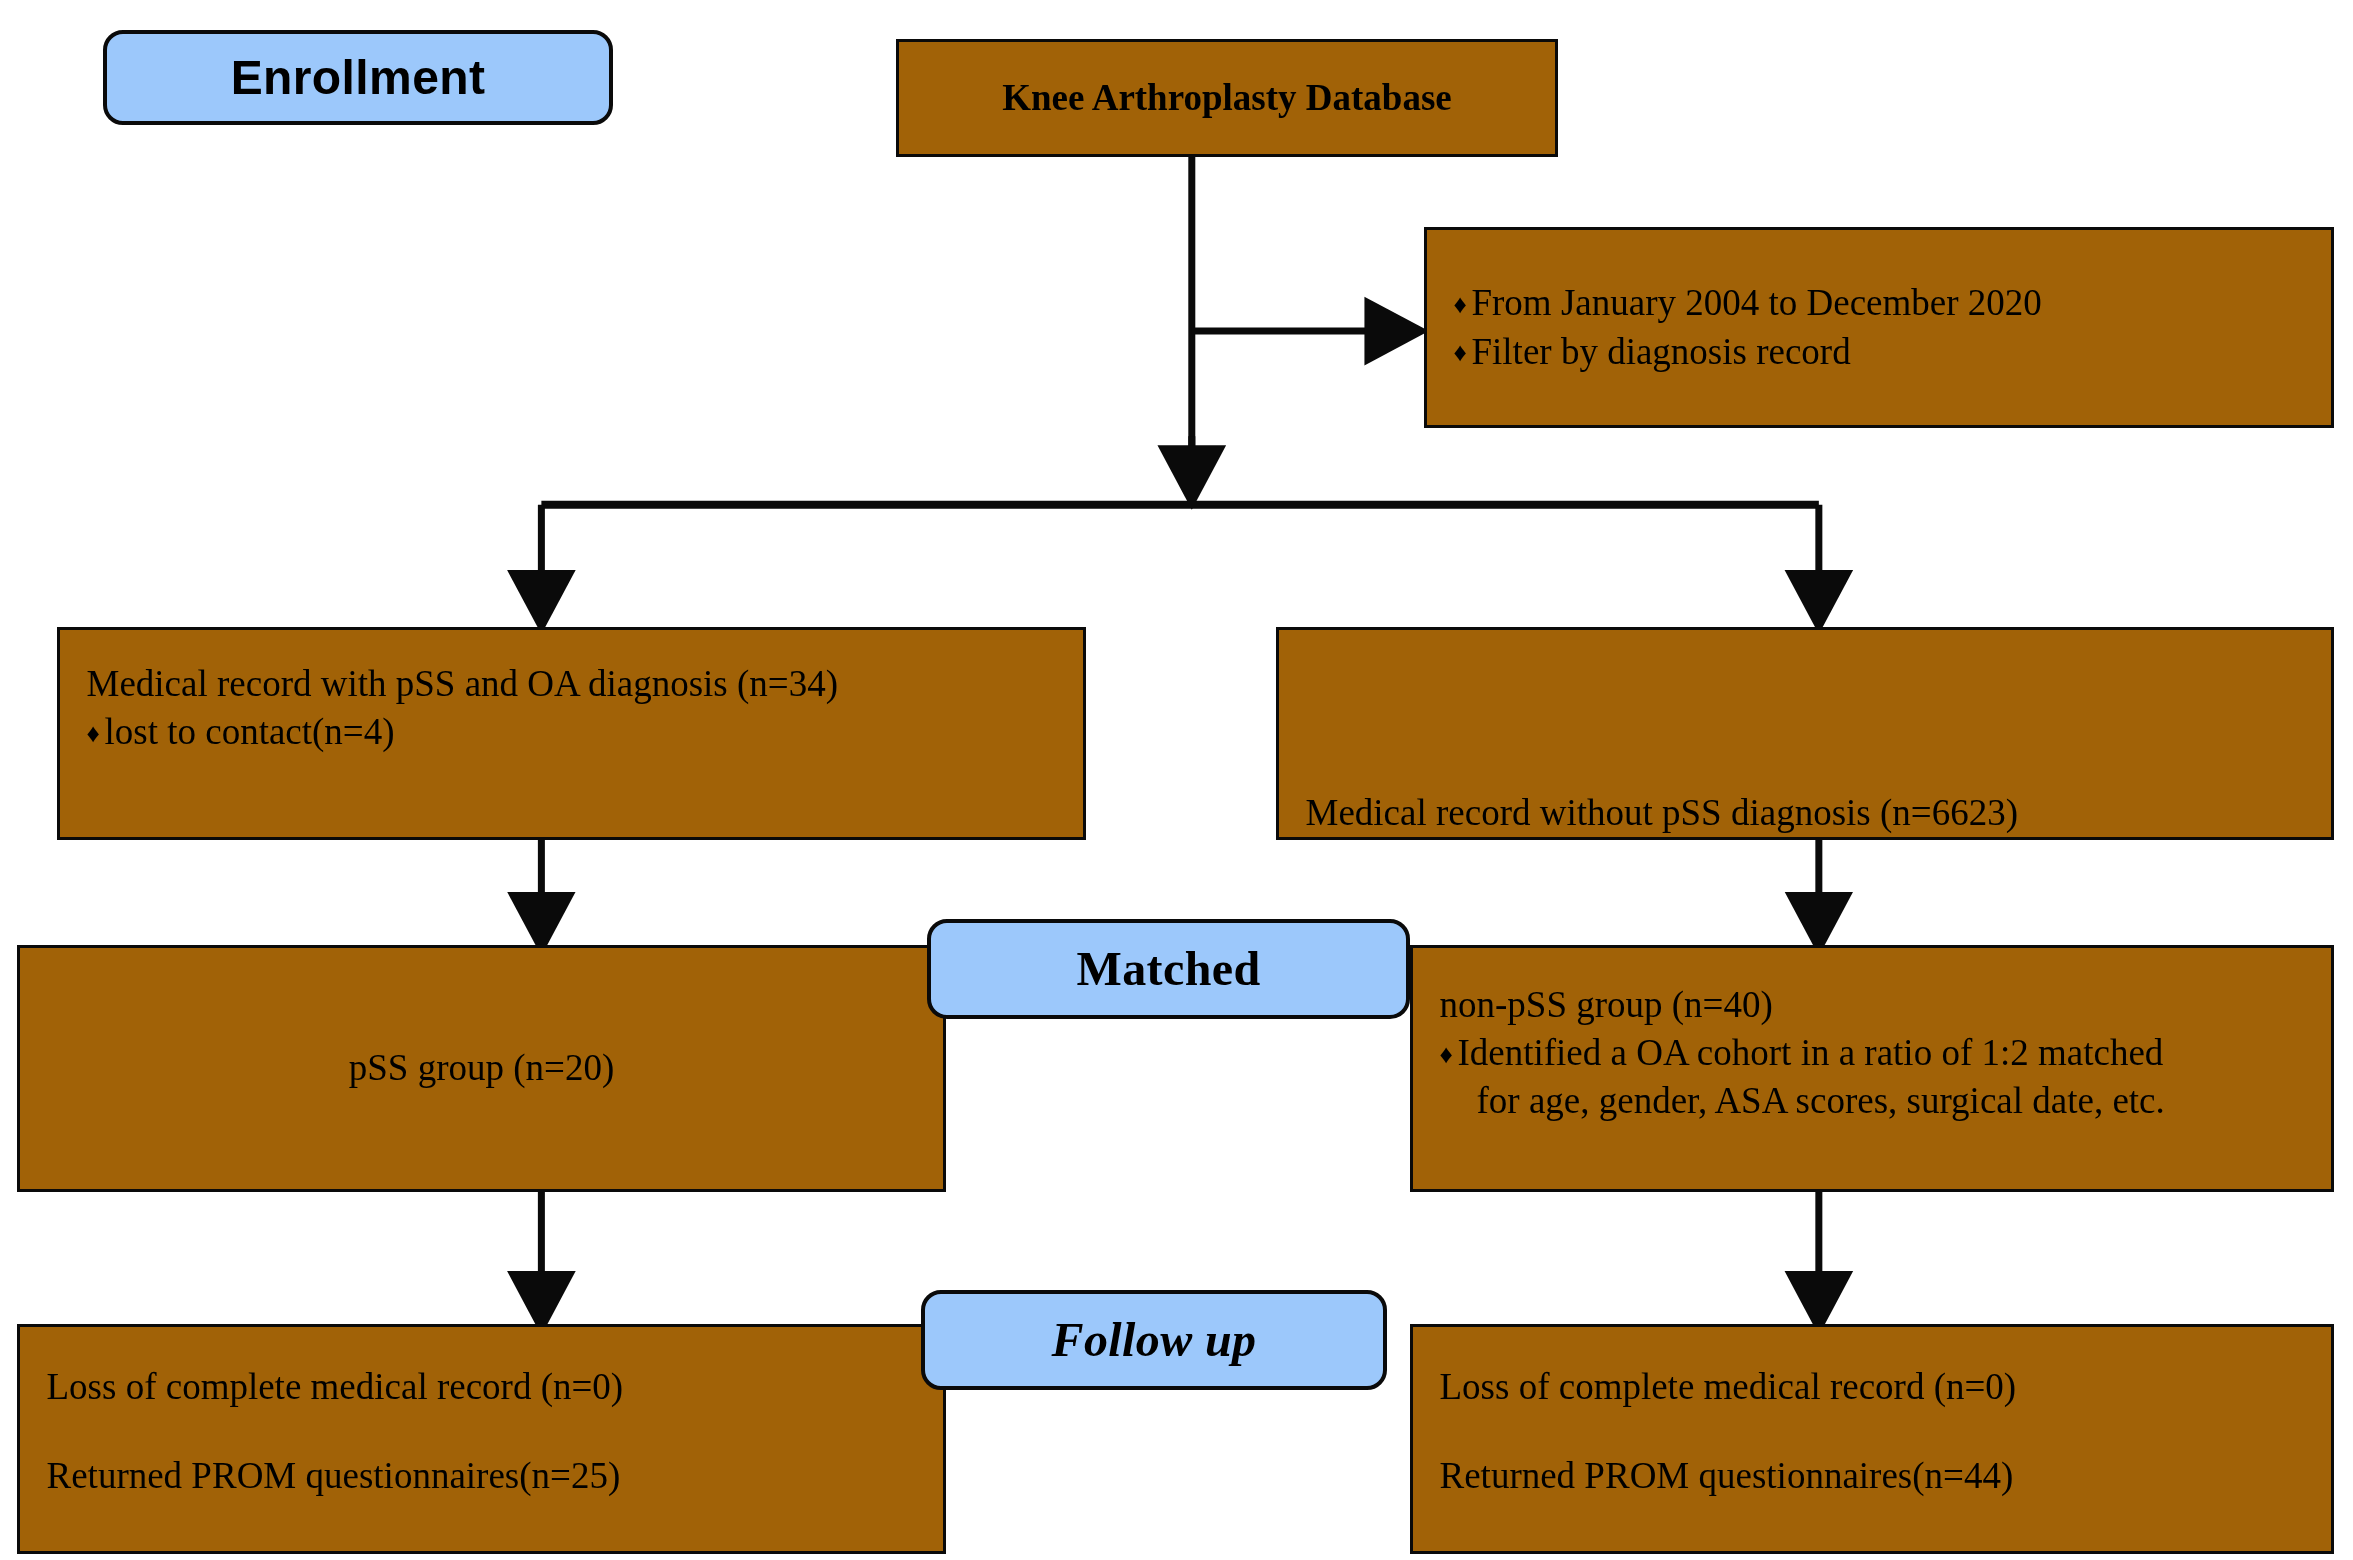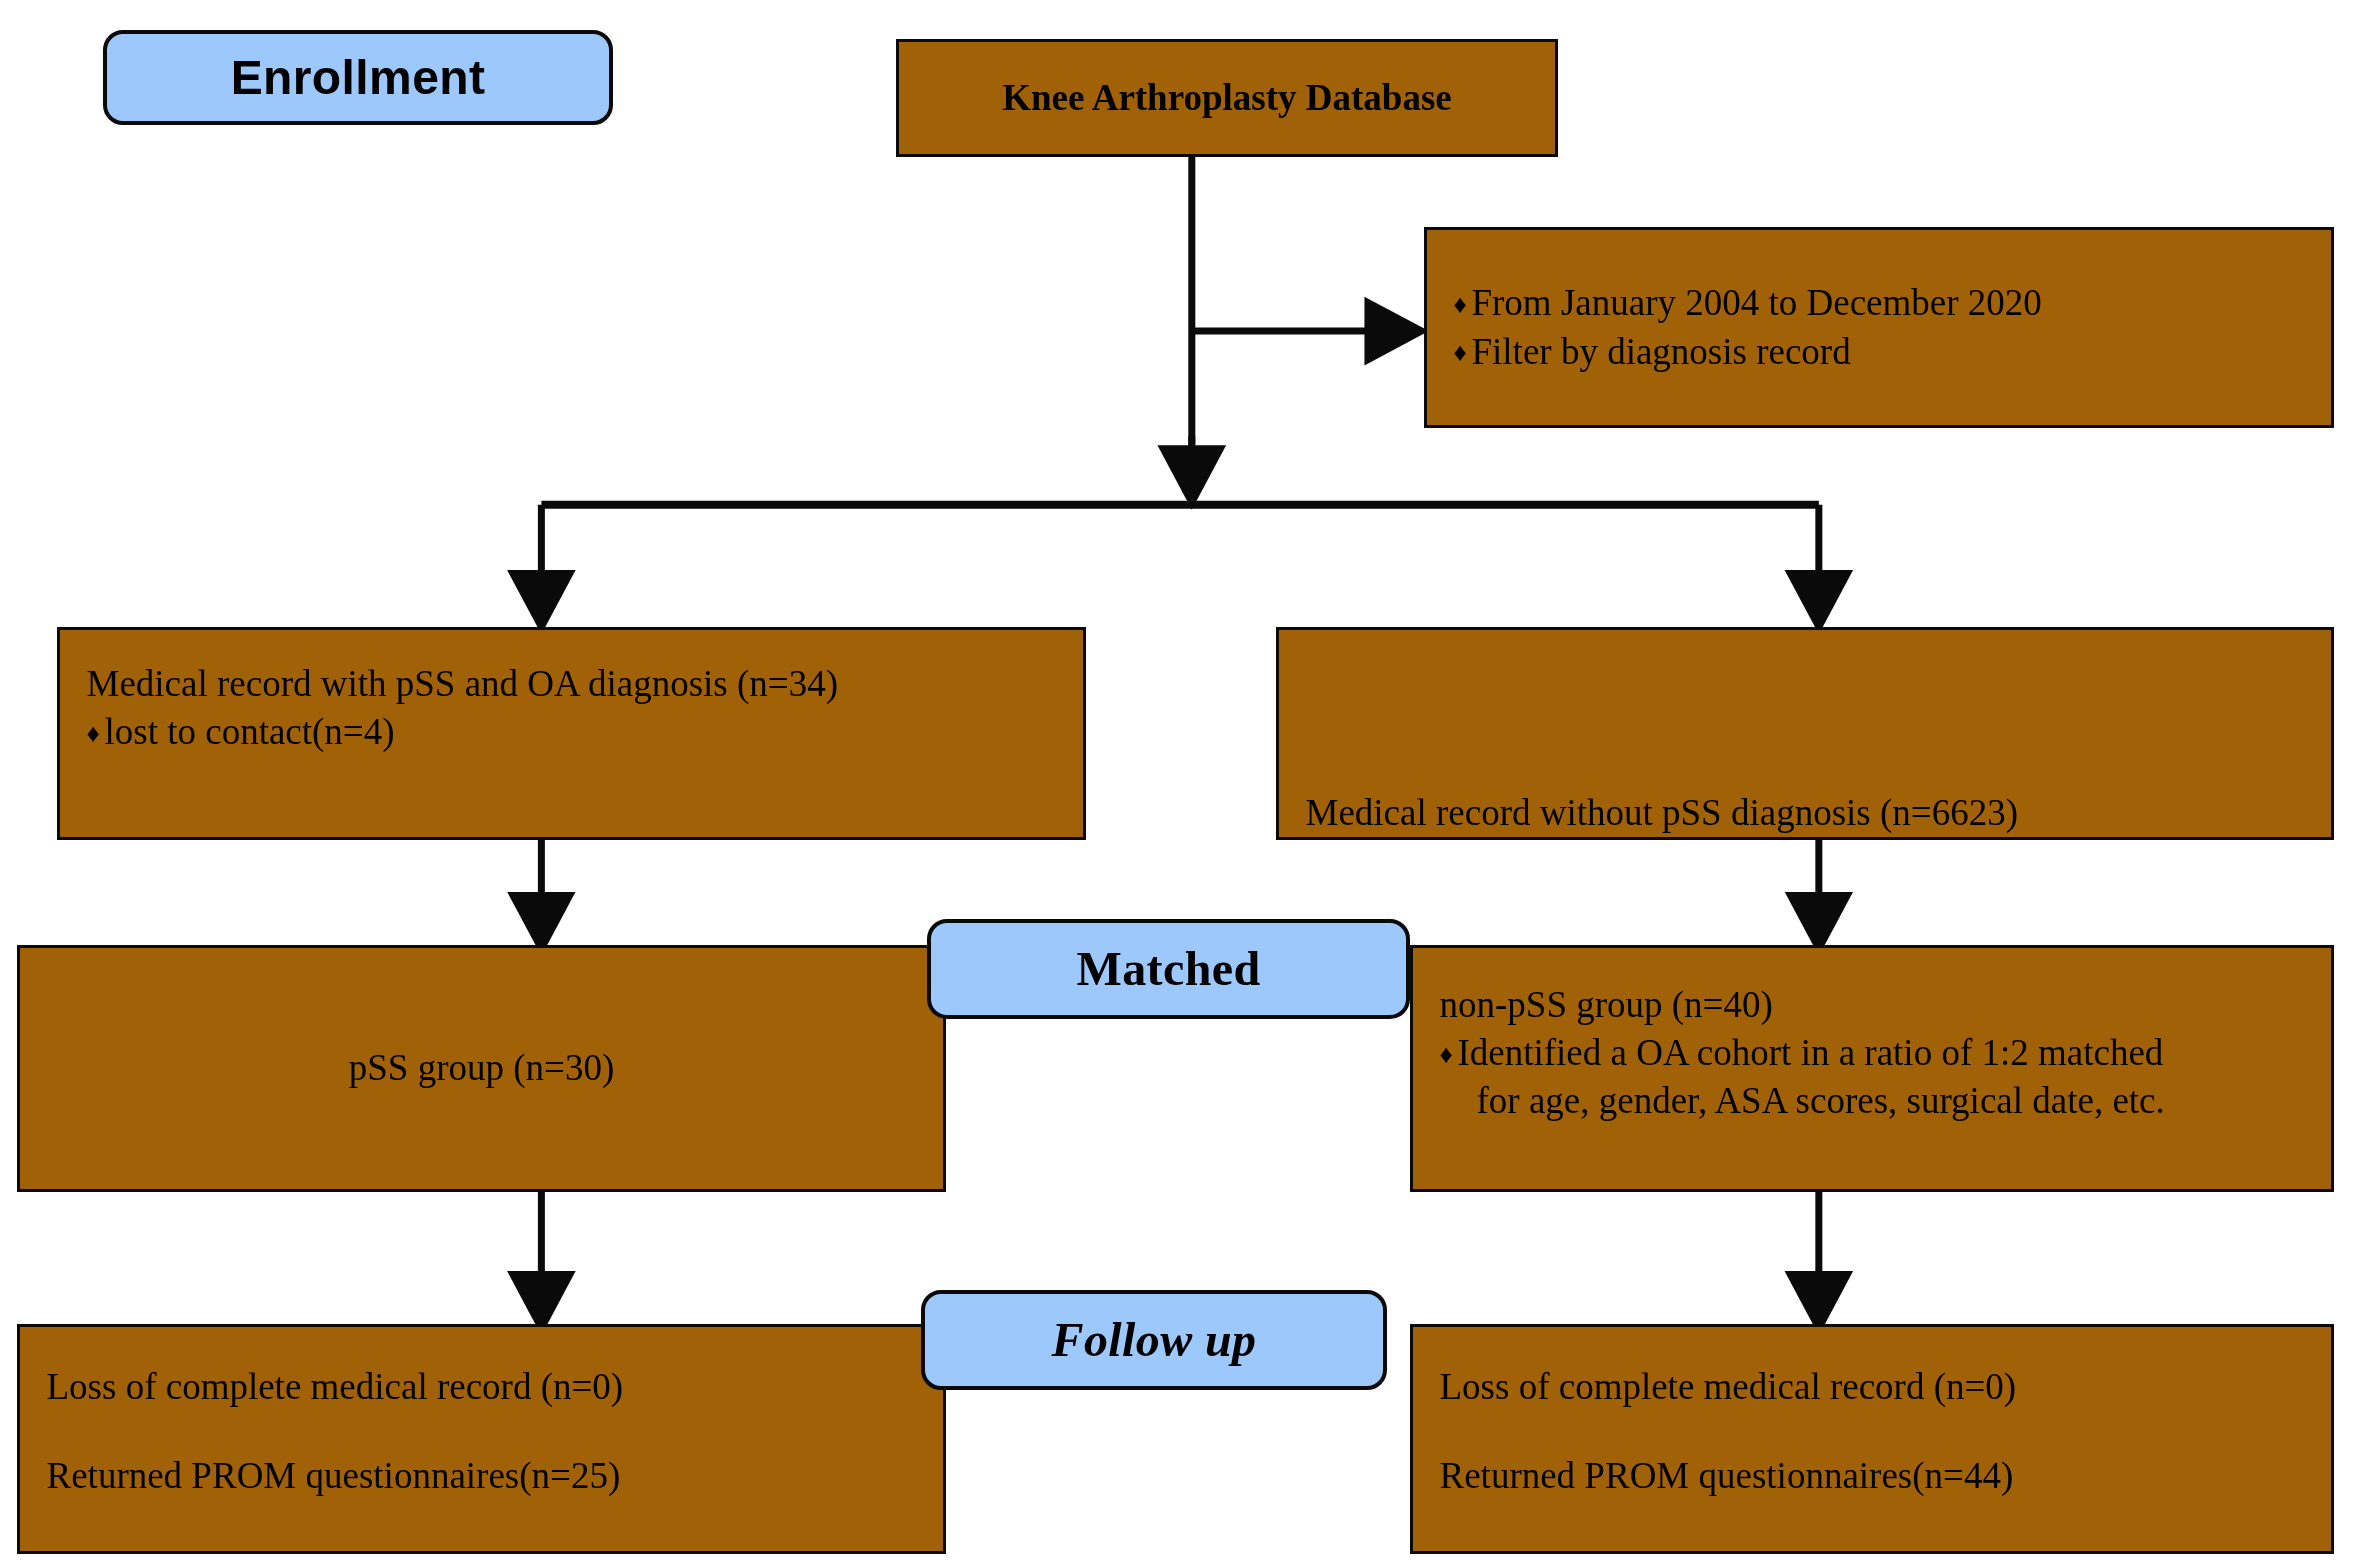--- a/index.html
+++ b/index.html
@@ -148,21 +148,21 @@
     <div class="line bullet-line">
       <span class="dia">♦</span><span>lost to contact(n=4)</span>
     </div>
   </div>
 
   <div class="node pad" style="left:1276px; top:627px; width:1058px; height:213px; justify-content:flex-end; padding-top:30px;">
     <div class="line">Medical record without pSS diagnosis (n=6623)</div>
   </div>
 
   <div class="node center" style="left:17px; top:945px; width:929px; height:247px;">
-    <div class="line">pSS group (n=30)</div>
+    <div class="line">pSS group (n=20)</div>
   </div>
 
   <div class="node pad" style="left:1410px; top:945px; width:924px; height:247px; justify-content:flex-start; padding-top:33px;">
     <div class="line">non-pSS group  (n=40)</div>
     <div class="line bullet-line">
       <span class="dia">♦</span><span>Identified a OA cohort in a ratio of 1:2 matched</span>
     </div>
     <div class="line cont">for age, gender, ASA scores, surgical date, etc.</div>
   </div>
 

